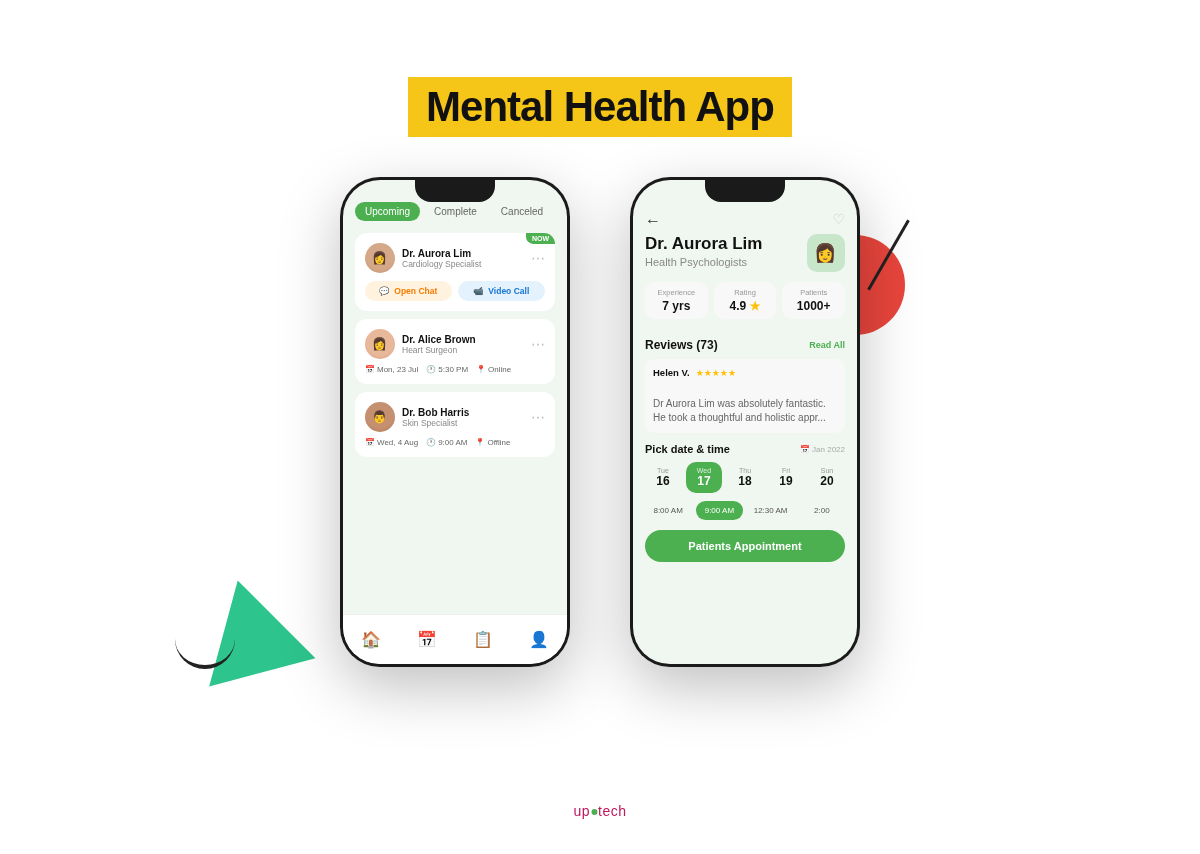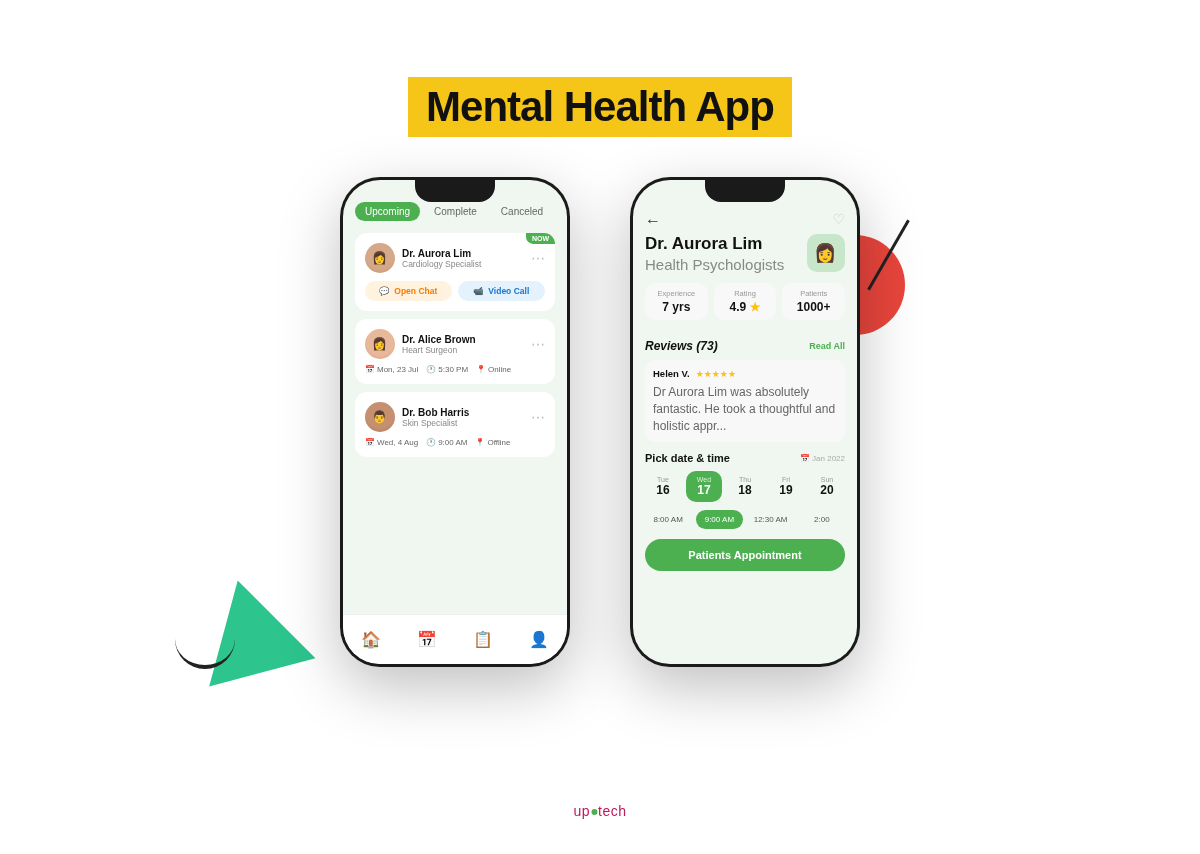--- a/index.html
+++ b/index.html
@@ -277,21 +277,21 @@
       justify-content: space-between;
       align-items: flex-start;
       margin-bottom: 10px;
     }
     .doc-profile-name {
       font-size: 17px;
       font-weight: 700;
       color: #111;
     }
     .doc-profile-title {
-      font-size: 15px;
+      font-size: 11px;
       color: #888;
       margin-top: 2px;
     }
     .doc-profile-avatar {
       width: 38px;
       height: 38px;
       border-radius: 10px;
       background: #c8e6c9;
       display: flex;
       align-items: center;
@@ -326,21 +326,20 @@
     .reviews-header {
       display: flex;
       justify-content: space-between;
       align-items: center;
       margin-bottom: 7px;
     }
     .reviews-title {
       font-size: 12px;
       font-weight: 700;
       color: #111;
-      font-style: italic;
     }
     .read-all {
       font-size: 9px;
       color: #4CAF50;
       font-weight: 600;
     }
     .review-card {
       background: #f8f8f8;
       border-radius: 10px;
       padding: 8px;
@@ -349,23 +348,23 @@
     .review-name {
       font-size: 9.5px;
       font-weight: 600;
       color: #111;
     }
     .review-stars {
       color: #FFC107;
       font-size: 9px;
     }
     .review-text {
-      font-size: 12px;
+      font-size: 10px;
       color: #666;
-      margin-top: 5px;
+      margin-top: 19px;
       line-height: 1.4;
     }
     .date-header {
       display: flex;
       justify-content: space-between;
       align-items: center;
       margin-bottom: 7px;
     }
     .date-title {
       font-size: 11px;

